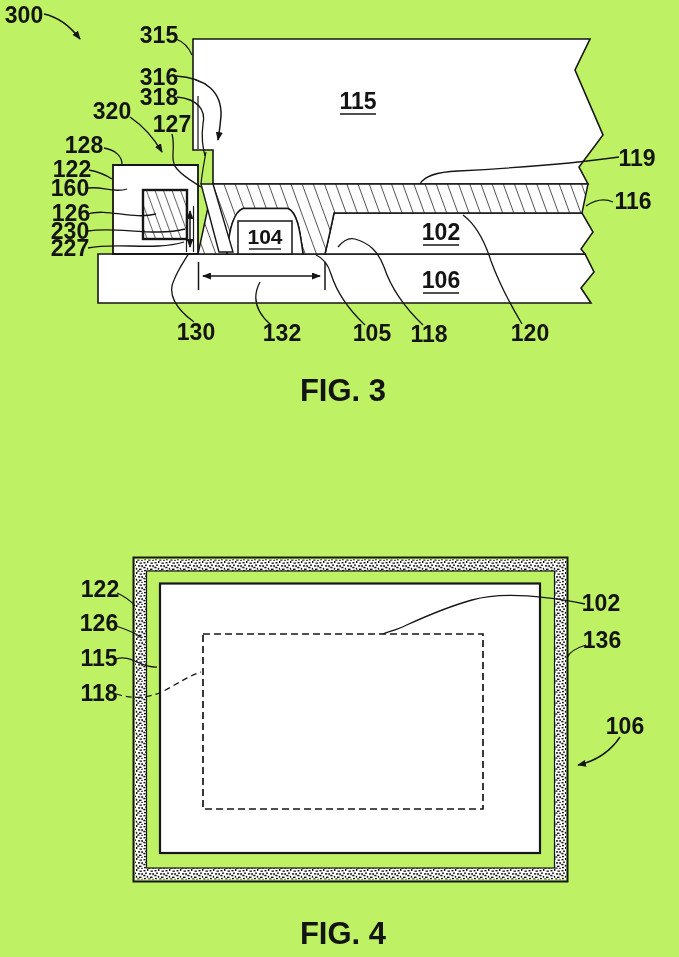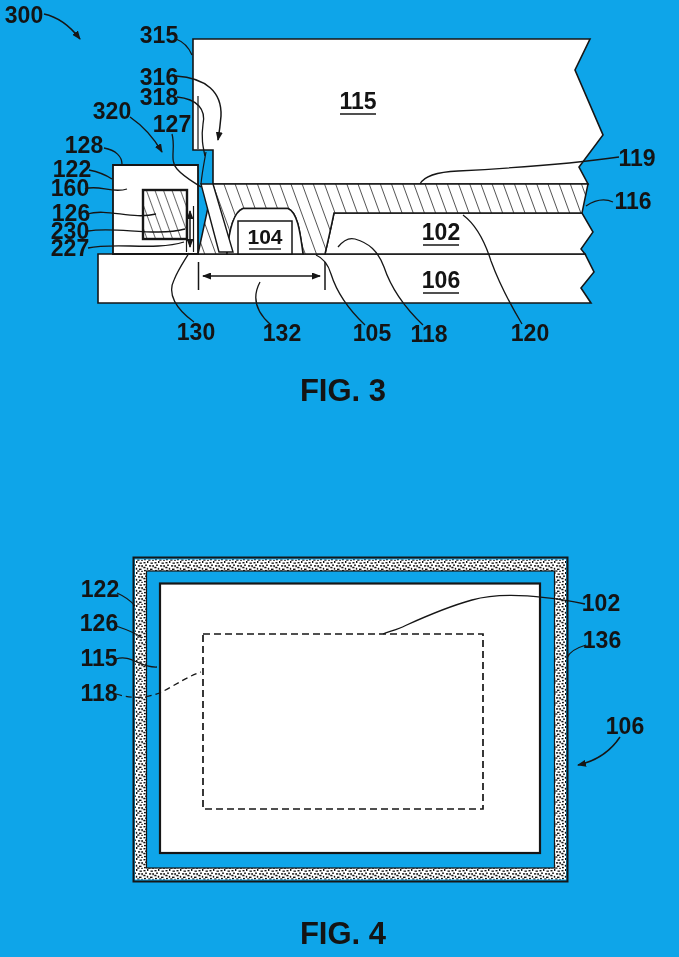--- a/index.html
+++ b/index.html
@@ -1,16 +1,16 @@
 <!DOCTYPE html>
 <html><head>
 <meta charset="utf-8">
 <style>
   html,body{margin:0;padding:0;background:#ffffff;}
-  .sheet{width:679px;height:957px;position:relative;background:#0ea5e9;margin:0 auto;}
+  .sheet{width:679px;height:957px;position:relative;background:#bef264;margin:0 auto;}
   svg{display:block;}
   .lbl{font-family:"Liberation Sans",sans-serif;font-size:23px;font-weight:600;fill:#141414;}
   .lbl-sm{font-family:"Liberation Sans",sans-serif;font-size:21px;font-weight:600;fill:#141414;}
   .cap{font-family:"Liberation Sans",sans-serif;font-size:31px;font-weight:600;fill:#141414;}
   .ln{stroke:#161616;fill:none;}
   .shape{stroke:#161616;fill:#ffffff;}
 </style>
 </head>
 <body>
 

